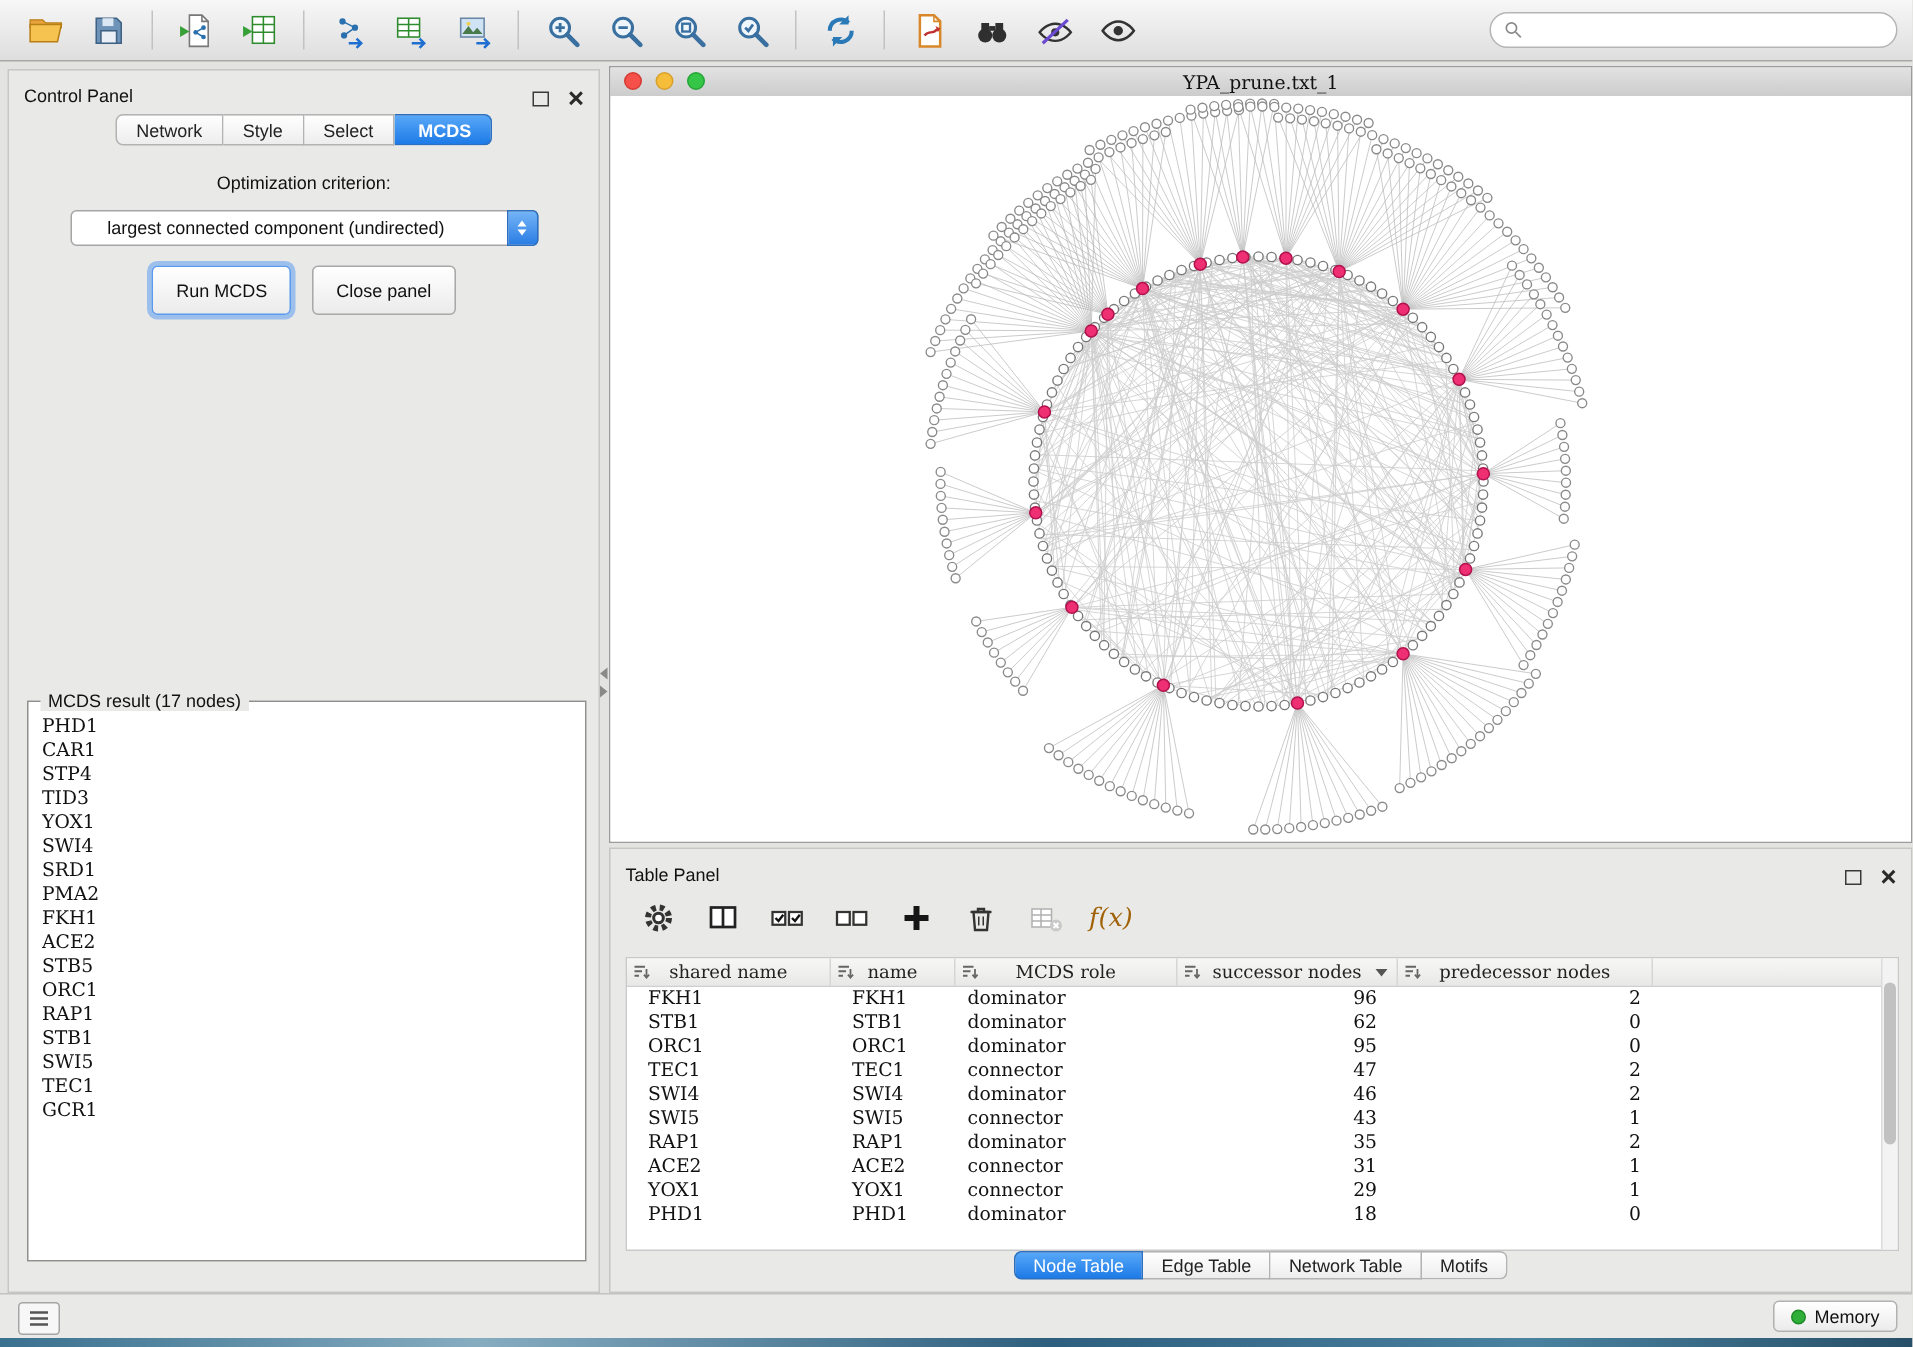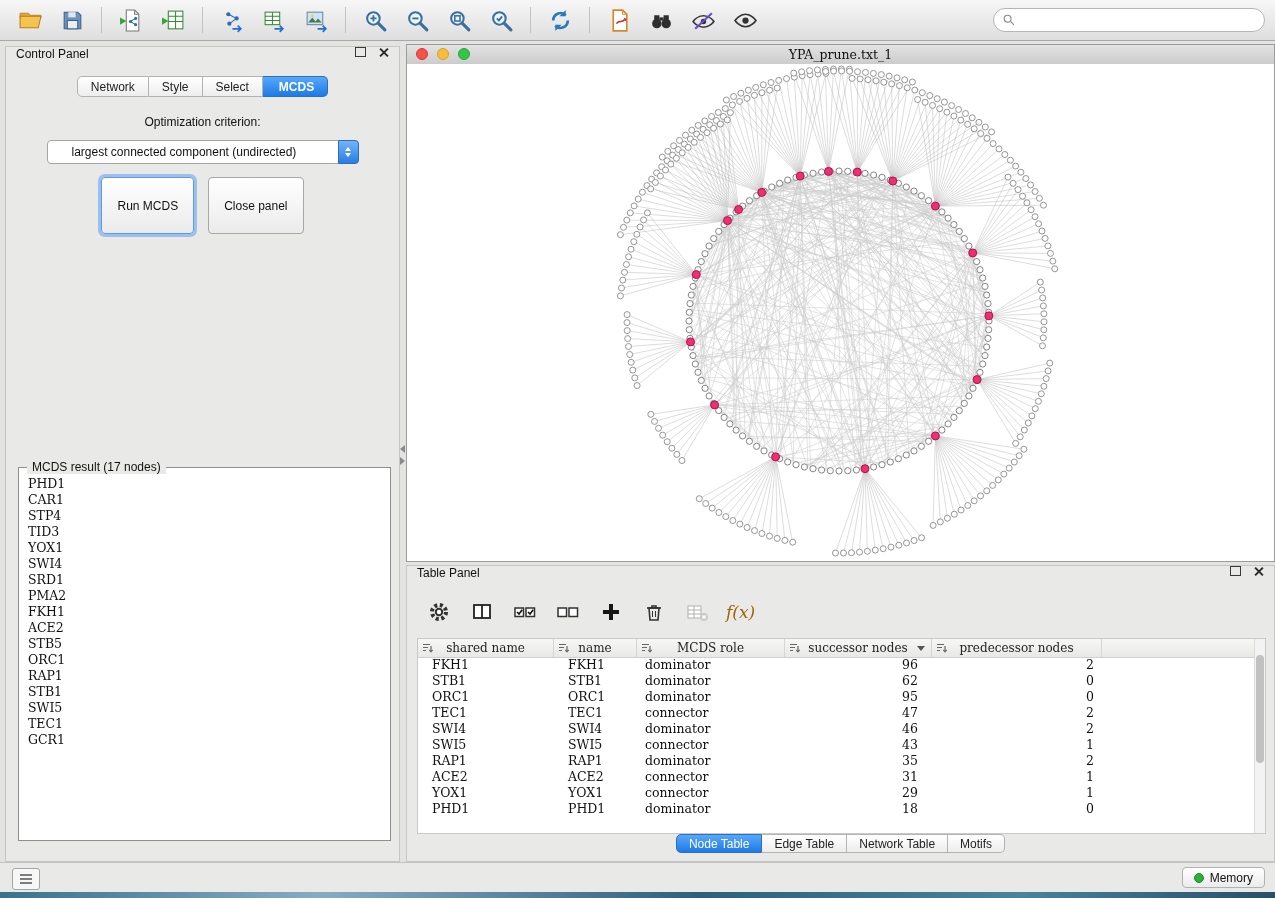--- a/index.html
+++ b/index.html
@@ -6,39 +6,39 @@
   body{width:1275px;height:898px;overflow:hidden;background:#e3e3e1;font-family:"Liberation Sans",sans-serif;position:relative;}
   
   #toolbar{position:absolute;left:0;top:0;width:1275px;height:41px;background:linear-gradient(#f7f7f7,#dedede);border-bottom:1px solid #a8a8a8;display:flex;align-items:center;padding:0 10px;box-sizing:border-box;gap:2px;}
   .tbtn{width:40px;height:32px;display:flex;align-items:center;justify-content:center;border-radius:4px;}
   .tbtn svg{width:25px;height:25px;}
   .tsep{width:1px;height:26px;background:#c2c2c2;margin:0 7px;}
   #search-box{margin-left:auto;width:272px;height:24px;border:1px solid #b5b5b5;border-radius:13px;background:#fff;display:flex;align-items:center;padding:0 8px;gap:5px;box-sizing:border-box;}
   #search-box input{border:none;outline:none;flex:1;font-size:12px;background:transparent;}
   
   #control-panel{position:absolute;left:5px;top:46px;width:395px;height:816px;background:#e9e9e7;border:1px solid #c6c6c4;box-sizing:border-box;}
-  .panel-head{height:24px;display:flex;align-items:flex-start;padding:0 10px;font-size:12px;color:#111;}
+  .panel-head{height:24px;display:flex;align-items:flex-end;padding:0 10px;font-size:12px;color:#111;}
   .panel-head .sp{flex:1;}
   .float-ic{width:9px;height:8px;border:1.5px solid #3a3a3a;margin-right:12px;}
   .x-ic{width:11px;height:11px;position:relative;}
   .x-ic::before,.x-ic::after{content:"";position:absolute;left:5px;top:0;width:2px;height:11px;background:#2a2a2a;}
   .x-ic::before{transform:rotate(45deg);}
   .x-ic::after{transform:rotate(-45deg);}
   #cp-tabs{display:flex;justify-content:center;margin-top:5px;}
   .seg{height:21px;padding:0 13px;font-size:12px;display:flex;align-items:center;background:linear-gradient(#ffffff,#ededed);border:1px solid #b3b3b3;border-left:none;color:#222;box-sizing:border-box;}
   .seg:first-child{border-left:1px solid #b3b3b3;border-radius:5px 0 0 5px;}
   .seg.active{background:linear-gradient(#58a8f8,#1d7ae6);color:#fff;border-color:#2a6fc0;border-radius:0 5px 5px 0;font-weight:bold;padding-left:16px;}
   #opt-label{text-align:center;font-size:12px;margin-top:18px;color:#111;}
   .select{position:relative;margin:11px auto 0;width:312px;height:24px;background:#fff;border:1px solid #a5a5a5;border-radius:4px;box-sizing:border-box;}
   .sel-text{line-height:22px;padding-left:24px;font-size:12px;color:#111;white-space:nowrap;overflow:hidden;}
   .sel-step{position:absolute;right:-1px;top:-1px;width:21px;height:24px;background:linear-gradient(#74b4f6,#2a7de4);border-radius:0 4px 4px 0;display:flex;flex-direction:column;align-items:center;justify-content:center;gap:2px;border:1px solid #2a6fc0;box-sizing:border-box;}
   .tri-up{width:0;height:0;border-left:3.5px solid transparent;border-right:3.5px solid transparent;border-bottom:4.5px solid #fff;}
   .tri-down{width:0;height:0;border-left:3.5px solid transparent;border-right:3.5px solid transparent;border-top:4.5px solid #fff;}
   #cp-buttons{display:flex;justify-content:center;gap:14px;margin-top:13px;}
-  .btn{height:23px;padding:16px 15px;font-size:12px;background:linear-gradient(#ffffff,#ebebeb);border:1px solid #a8a8a8;border-radius:4px;color:#111;display:flex;align-items:center;}
+  .btn{height:23px;padding:4px 15px;font-size:12px;background:linear-gradient(#ffffff,#ebebeb);border:1px solid #a8a8a8;border-radius:4px;color:#111;display:flex;align-items:center;}
   .btn.focus{box-shadow:0 0 0 3px rgba(92,157,240,.55);border-color:#5a9bf0;}
   #mcds-box{position:absolute;left:12px;top:420px;width:371px;height:372px;background:#fff;border:1px solid #8f8f8f;}
   #mcds-legend{position:absolute;top:-8px;left:8px;background:#e9e9e7;padding:0 5px;font-size:12px;color:#111;}
   #mcds-list{position:absolute;left:9px;top:8px;right:3px;bottom:3px;overflow:hidden;font-family:"DejaVu Serif",serif;font-size:12.5px;line-height:16px;color:#111;}
   
   #split-handle{position:absolute;left:398px;top:442px;width:8px;height:26px;display:flex;flex-direction:column;align-items:center;justify-content:center;gap:4px;}
   .tri-l{width:0;height:0;border-top:4px solid transparent;border-bottom:4px solid transparent;border-right:5px solid #8a8a8a;}
   .tri-r{width:0;height:0;border-top:4px solid transparent;border-bottom:4px solid transparent;border-left:5px solid #8a8a8a;}
   
   #net-window{position:absolute;left:406px;top:44px;width:869px;height:518px;border:1px solid #9c9c9c;box-sizing:border-box;background:#fff;}

